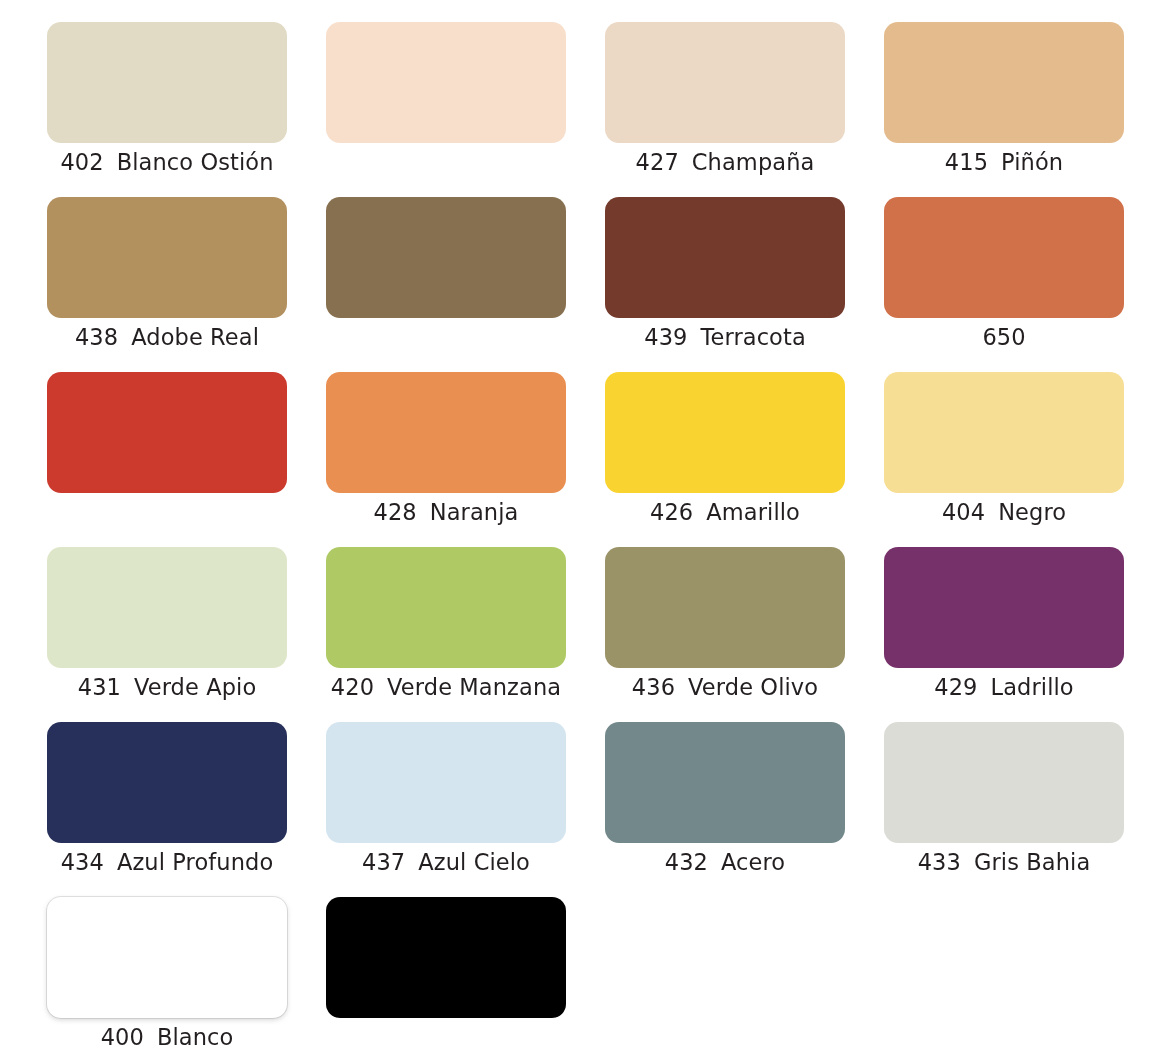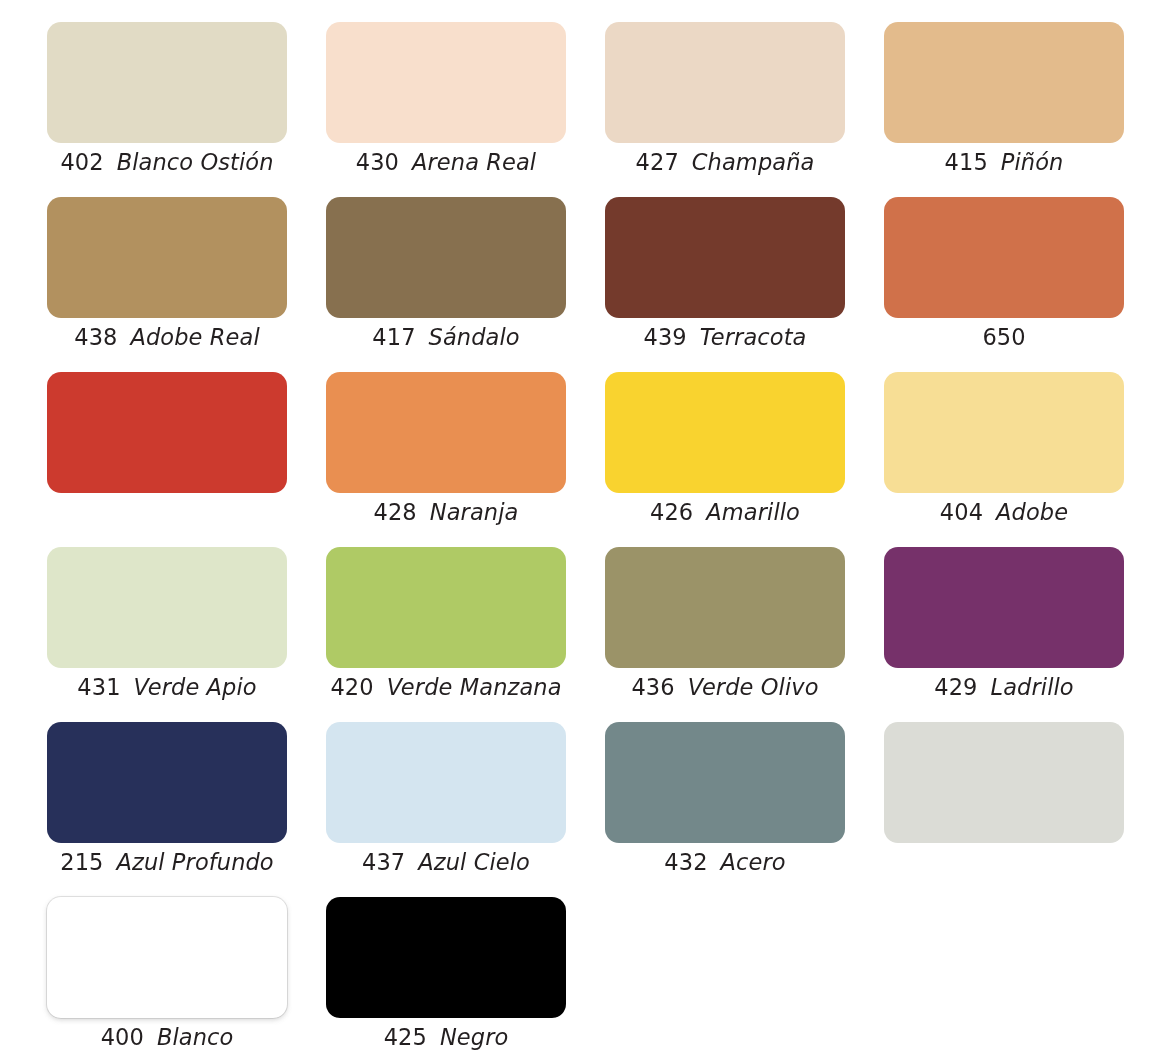--- a/index.html
+++ b/index.html
@@ -72,41 +72,36 @@
     letter-spacing: 0.1px;
   }
 
   .swatch-code {
     display: inline-block;
   }
 
   .swatch-name {
     display: inline-block;
     margin-left: 13px;
-    font-style: italic;
   }
 </style>
 </head>
 <body>
 
 <div id="palette-sheet">
   <div class="swatch-grid">
       <div class="swatch-cell">
         <div class="swatch-chip" style="background-color: rgb(225, 219, 197);"></div>
         <div class="swatch-label">
           <span class="swatch-code">402</span>
           <span class="swatch-name">Blanco Ostión</span>
         </div>
       </div>
       <div class="swatch-cell">
         <div class="swatch-chip" style="background-color: rgb(248, 223, 204);"></div>
-        <div class="swatch-label">
-          <span class="swatch-code">430</span>
-          <span class="swatch-name">Arena Real</span>
-        </div>
       </div>
       <div class="swatch-cell">
         <div class="swatch-chip" style="background-color: rgb(235, 216, 197);"></div>
         <div class="swatch-label">
           <span class="swatch-code">427</span>
           <span class="swatch-name">Champaña</span>
         </div>
       </div>
       <div class="swatch-cell">
         <div class="swatch-chip" style="background-color: rgb(227, 187, 140);"></div>
@@ -117,24 +112,20 @@
       </div>
       <div class="swatch-cell">
         <div class="swatch-chip" style="background-color: rgb(178, 145, 95);"></div>
         <div class="swatch-label">
           <span class="swatch-code">438</span>
           <span class="swatch-name">Adobe Real</span>
         </div>
       </div>
       <div class="swatch-cell">
         <div class="swatch-chip" style="background-color: rgb(135, 112, 79);"></div>
-        <div class="swatch-label">
-          <span class="swatch-code">417</span>
-          <span class="swatch-name">Sándalo</span>
-        </div>
       </div>
       <div class="swatch-cell">
         <div class="swatch-chip" style="background-color: rgb(116, 58, 44);"></div>
         <div class="swatch-label">
           <span class="swatch-code">439</span>
           <span class="swatch-name">Terracota</span>
         </div>
       </div>
       <div class="swatch-cell">
         <div class="swatch-chip" style="background-color: rgb(208, 113, 74);"></div>
@@ -156,21 +147,21 @@
         <div class="swatch-chip" style="background-color: rgb(249, 211, 47);"></div>
         <div class="swatch-label">
           <span class="swatch-code">426</span>
           <span class="swatch-name">Amarillo</span>
         </div>
       </div>
       <div class="swatch-cell">
         <div class="swatch-chip" style="background-color: rgb(247, 222, 149);"></div>
         <div class="swatch-label">
           <span class="swatch-code">404</span>
-          <span class="swatch-name">Adobe</span>
+          <span class="swatch-name">Negro</span>
         </div>
       </div>
       <div class="swatch-cell">
         <div class="swatch-chip" style="background-color: rgb(222, 230, 201);"></div>
         <div class="swatch-label">
           <span class="swatch-code">431</span>
           <span class="swatch-name">Verde Apio</span>
         </div>
       </div>
       <div class="swatch-cell">
@@ -190,52 +181,52 @@
       <div class="swatch-cell">
         <div class="swatch-chip" style="background-color: rgb(118, 49, 106);"></div>
         <div class="swatch-label">
           <span class="swatch-code">429</span>
           <span class="swatch-name">Ladrillo</span>
         </div>
       </div>
       <div class="swatch-cell">
         <div class="swatch-chip" style="background-color: rgb(39, 48, 90);"></div>
         <div class="swatch-label">
-          <span class="swatch-code">215</span>
+          <span class="swatch-code">434</span>
           <span class="swatch-name">Azul Profundo</span>
         </div>
       </div>
       <div class="swatch-cell">
         <div class="swatch-chip" style="background-color: rgb(212, 229, 240);"></div>
         <div class="swatch-label">
           <span class="swatch-code">437</span>
           <span class="swatch-name">Azul Cielo</span>
         </div>
       </div>
       <div class="swatch-cell">
         <div class="swatch-chip" style="background-color: rgb(115, 136, 138);"></div>
         <div class="swatch-label">
           <span class="swatch-code">432</span>
           <span class="swatch-name">Acero</span>
         </div>
       </div>
       <div class="swatch-cell">
         <div class="swatch-chip" style="background-color: rgb(219, 220, 214);"></div>
+        <div class="swatch-label">
+          <span class="swatch-code">433</span>
+          <span class="swatch-name">Gris Bahia</span>
+        </div>
       </div>
       <div class="swatch-cell">
         <div class="swatch-chip has-outline" style="background-color: rgb(255, 255, 255);"></div>
         <div class="swatch-label">
           <span class="swatch-code">400</span>
           <span class="swatch-name">Blanco</span>
         </div>
       </div>
       <div class="swatch-cell">
         <div class="swatch-chip" style="background-color: rgb(0, 0, 0);"></div>
-        <div class="swatch-label">
-          <span class="swatch-code">425</span>
-          <span class="swatch-name">Negro</span>
-        </div>
       </div>
       <div class="swatch-cell is-empty">
         <div class="swatch-chip"></div>
       </div>
     </div>
 </div>
 
 </body></html>

